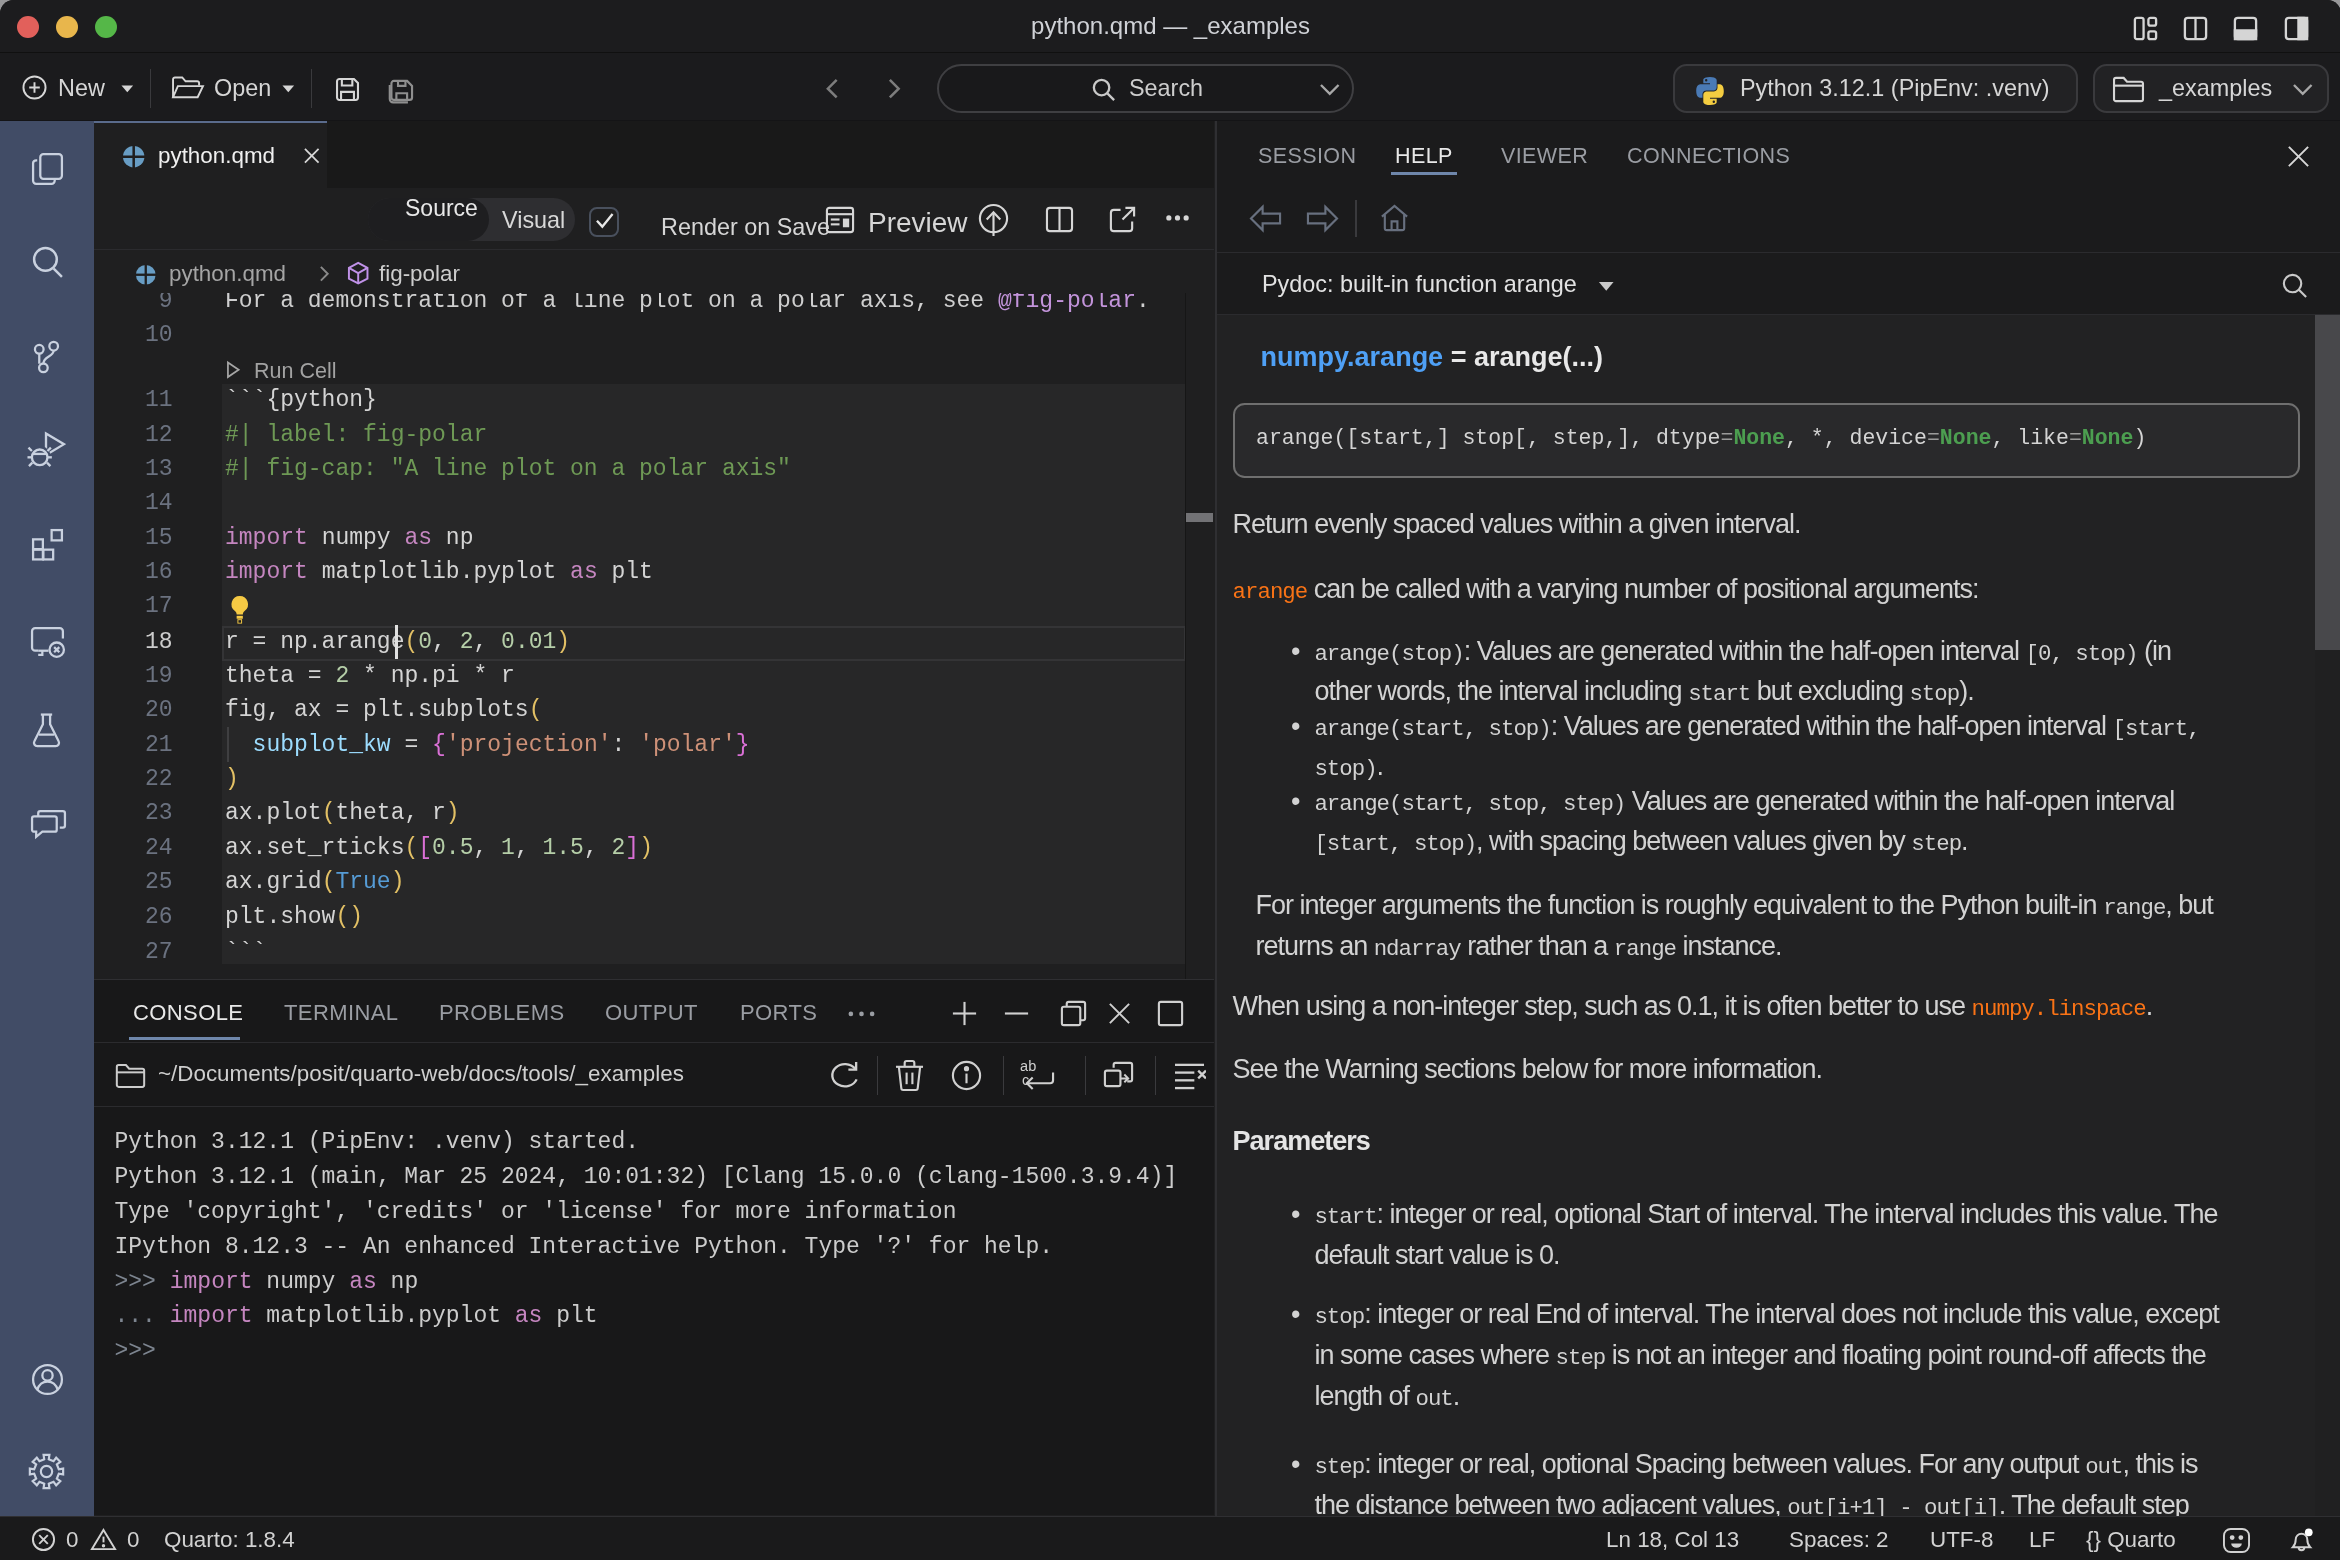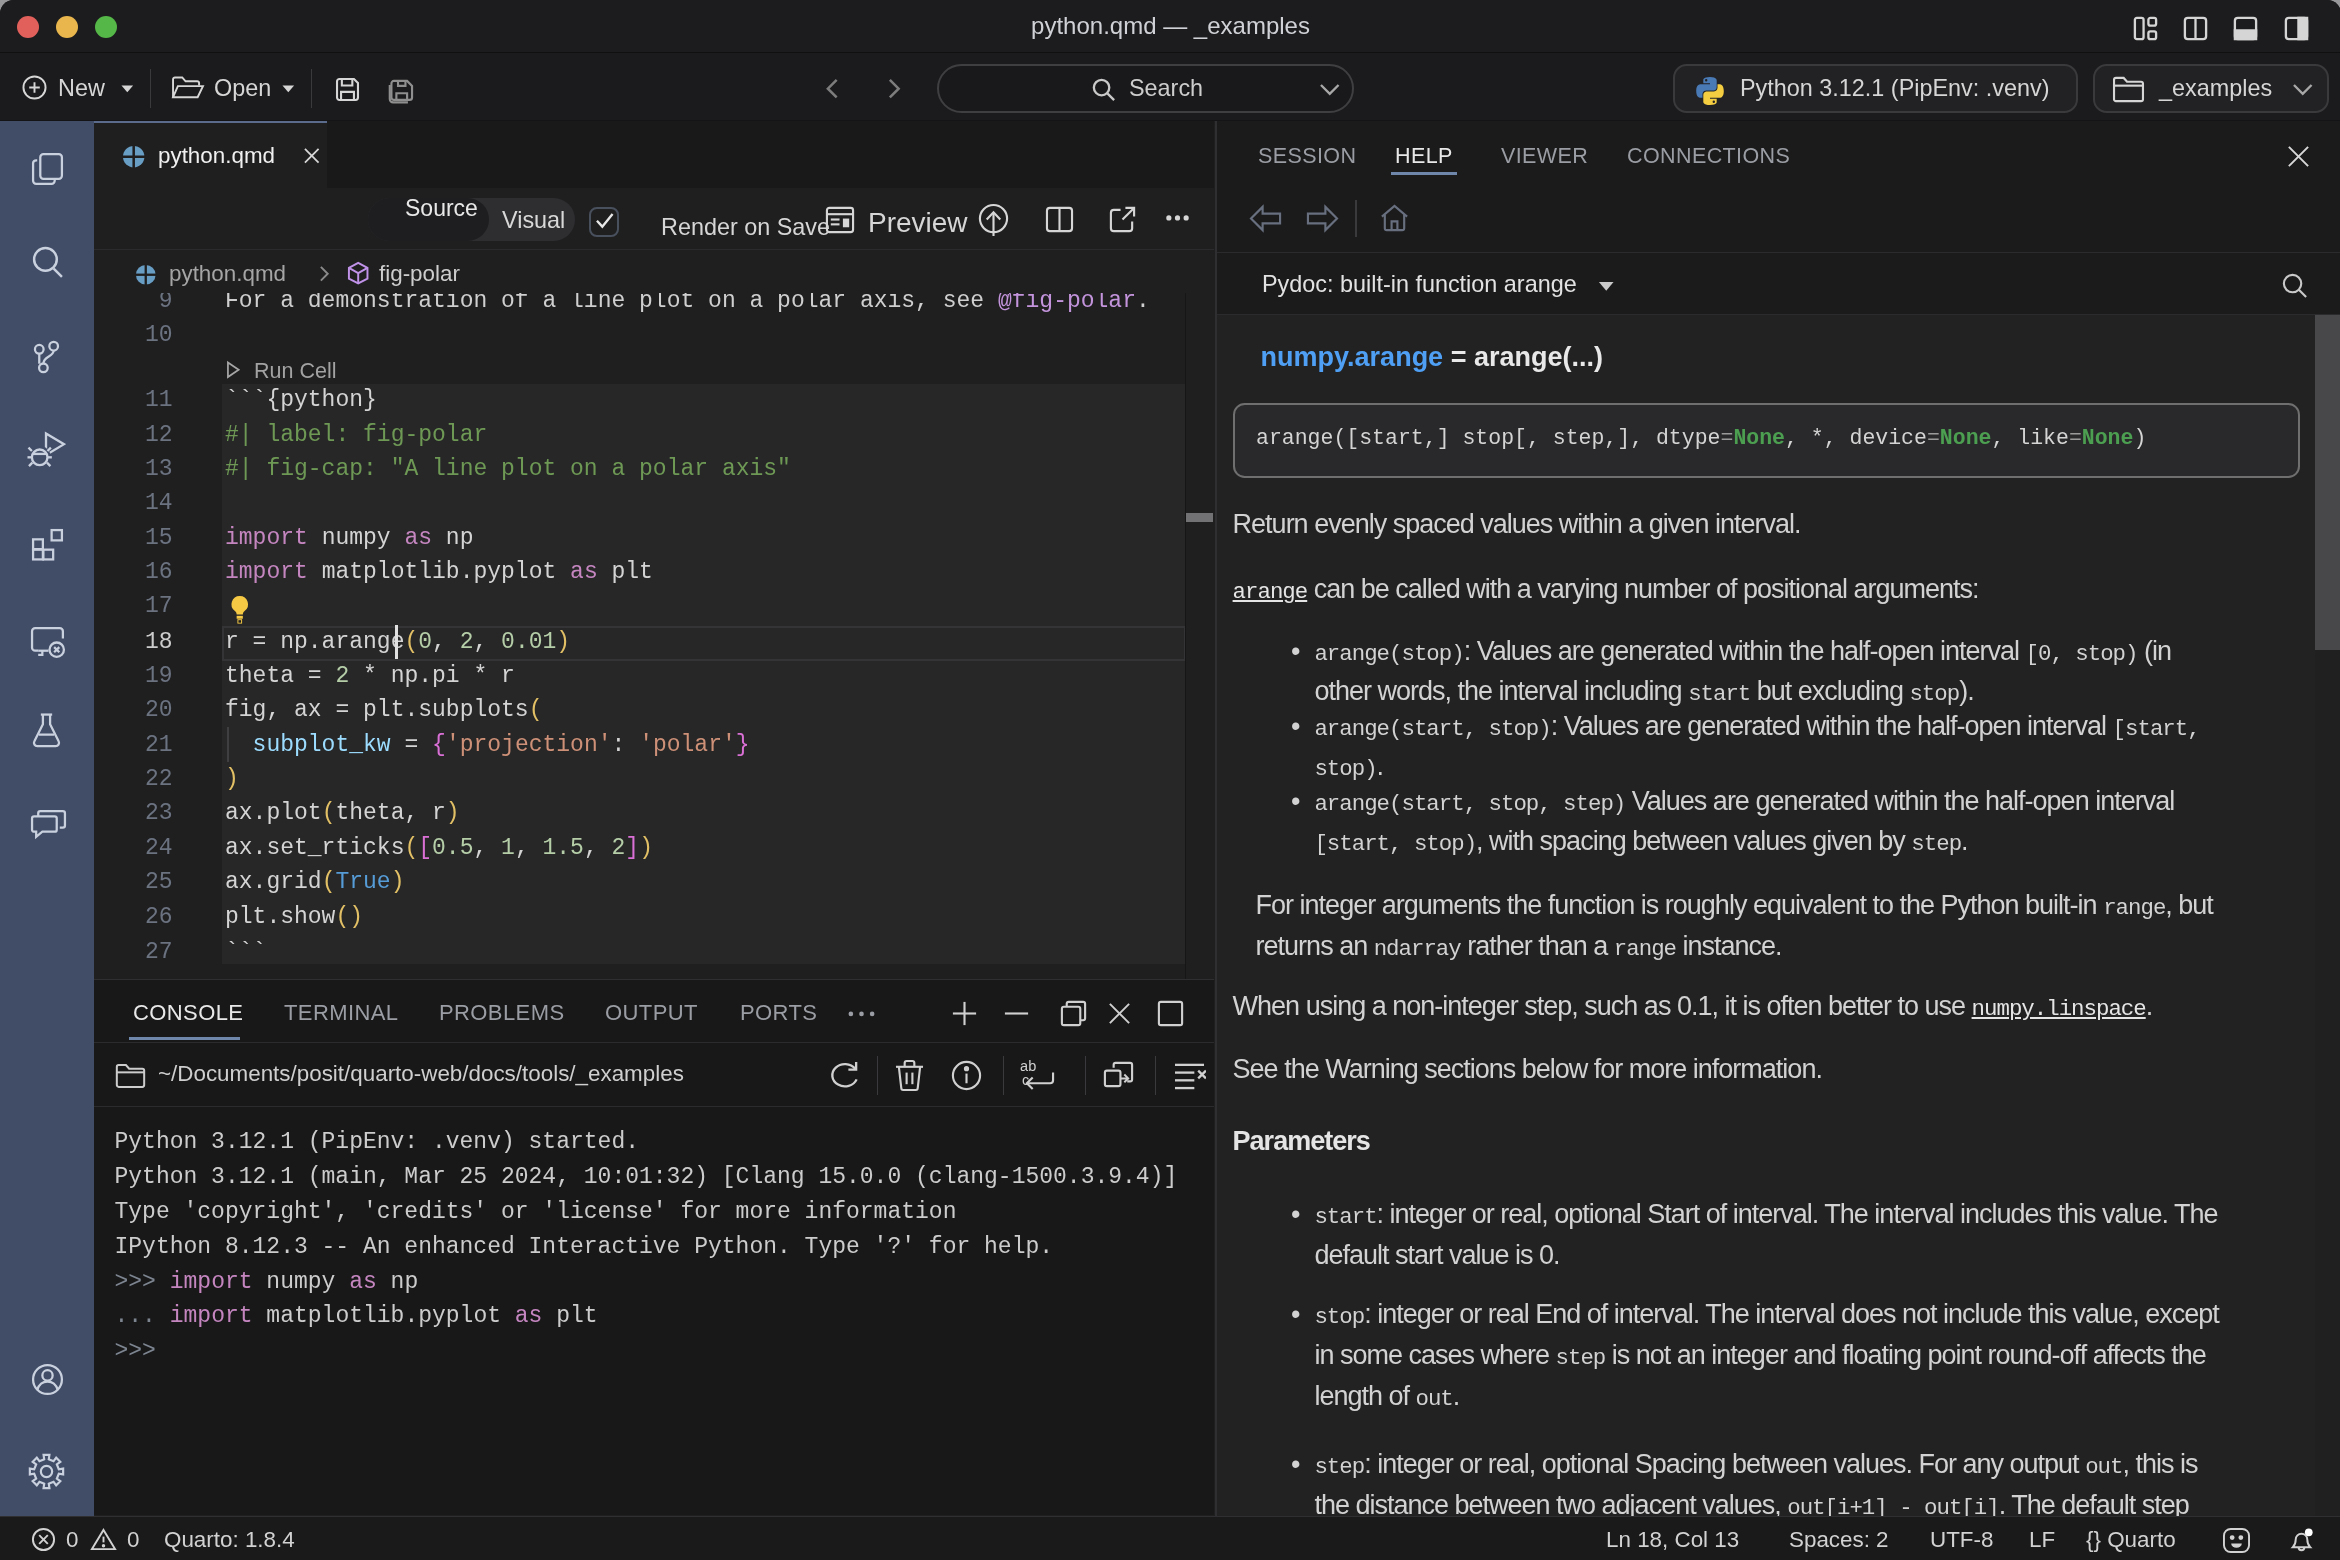--- a/index.html
+++ b/index.html
@@ -45,21 +45,21 @@
   .ptoolbar { position:absolute; left:0; top:62px; width:1120px; height:65px; border-top:1px solid #2b2b2e; border-bottom:1px solid #2b2b2e; }
   .cline { position:absolute; left:20.5px; white-space:pre; font-family:"Liberation Mono", monospace; font-size:23px; line-height:34px; color:#cccccc; }
 
   
   .rightpanel { position:absolute; left:1215px; top:0; width:1125px; height:1395px; background:#1b1b1c; border-left:2px solid #2f2f32; }
   .rtab { position:absolute; top:23.4px; color:#9a9da3; font-size:21.5px; letter-spacing:0.4px; }
   .pydocbar { position:absolute; left:0; top:131px; width:1125px; height:63px; border-top:1px solid #2b2b2e; border-bottom:1px solid #2b2b2e; background:#1b1b1c; }
   .helpbody { position:absolute; left:0; top:194px; width:1098px; height:1201px; background:#222223; overflow:hidden; }
   .hp { position:absolute; left:15.6px; width:1083px; color:#d2d2d2; font-size:27px; letter-spacing:-1px; line-height:38px; }
   .hp .m { font-family:"Liberation Mono", monospace; font-size:22.4px; letter-spacing:-1px; }
-  .hlink { color:#e5e5e5; text-decoration:underline; }
+  .hlink { color:#f97316; }
 
   
   .statusbar { position:absolute; left:0; top:1516px; width:2341px; height:45px; background:#1a1a1b; border-top:1px solid #2f2f32; }
   .sbitem { position:absolute; top:9.8px; color:#d2d2d2; font-size:22.4px; }
 </style>
 </head>
 <body>
 <div class="win">
 
 <div class="titlebar">

